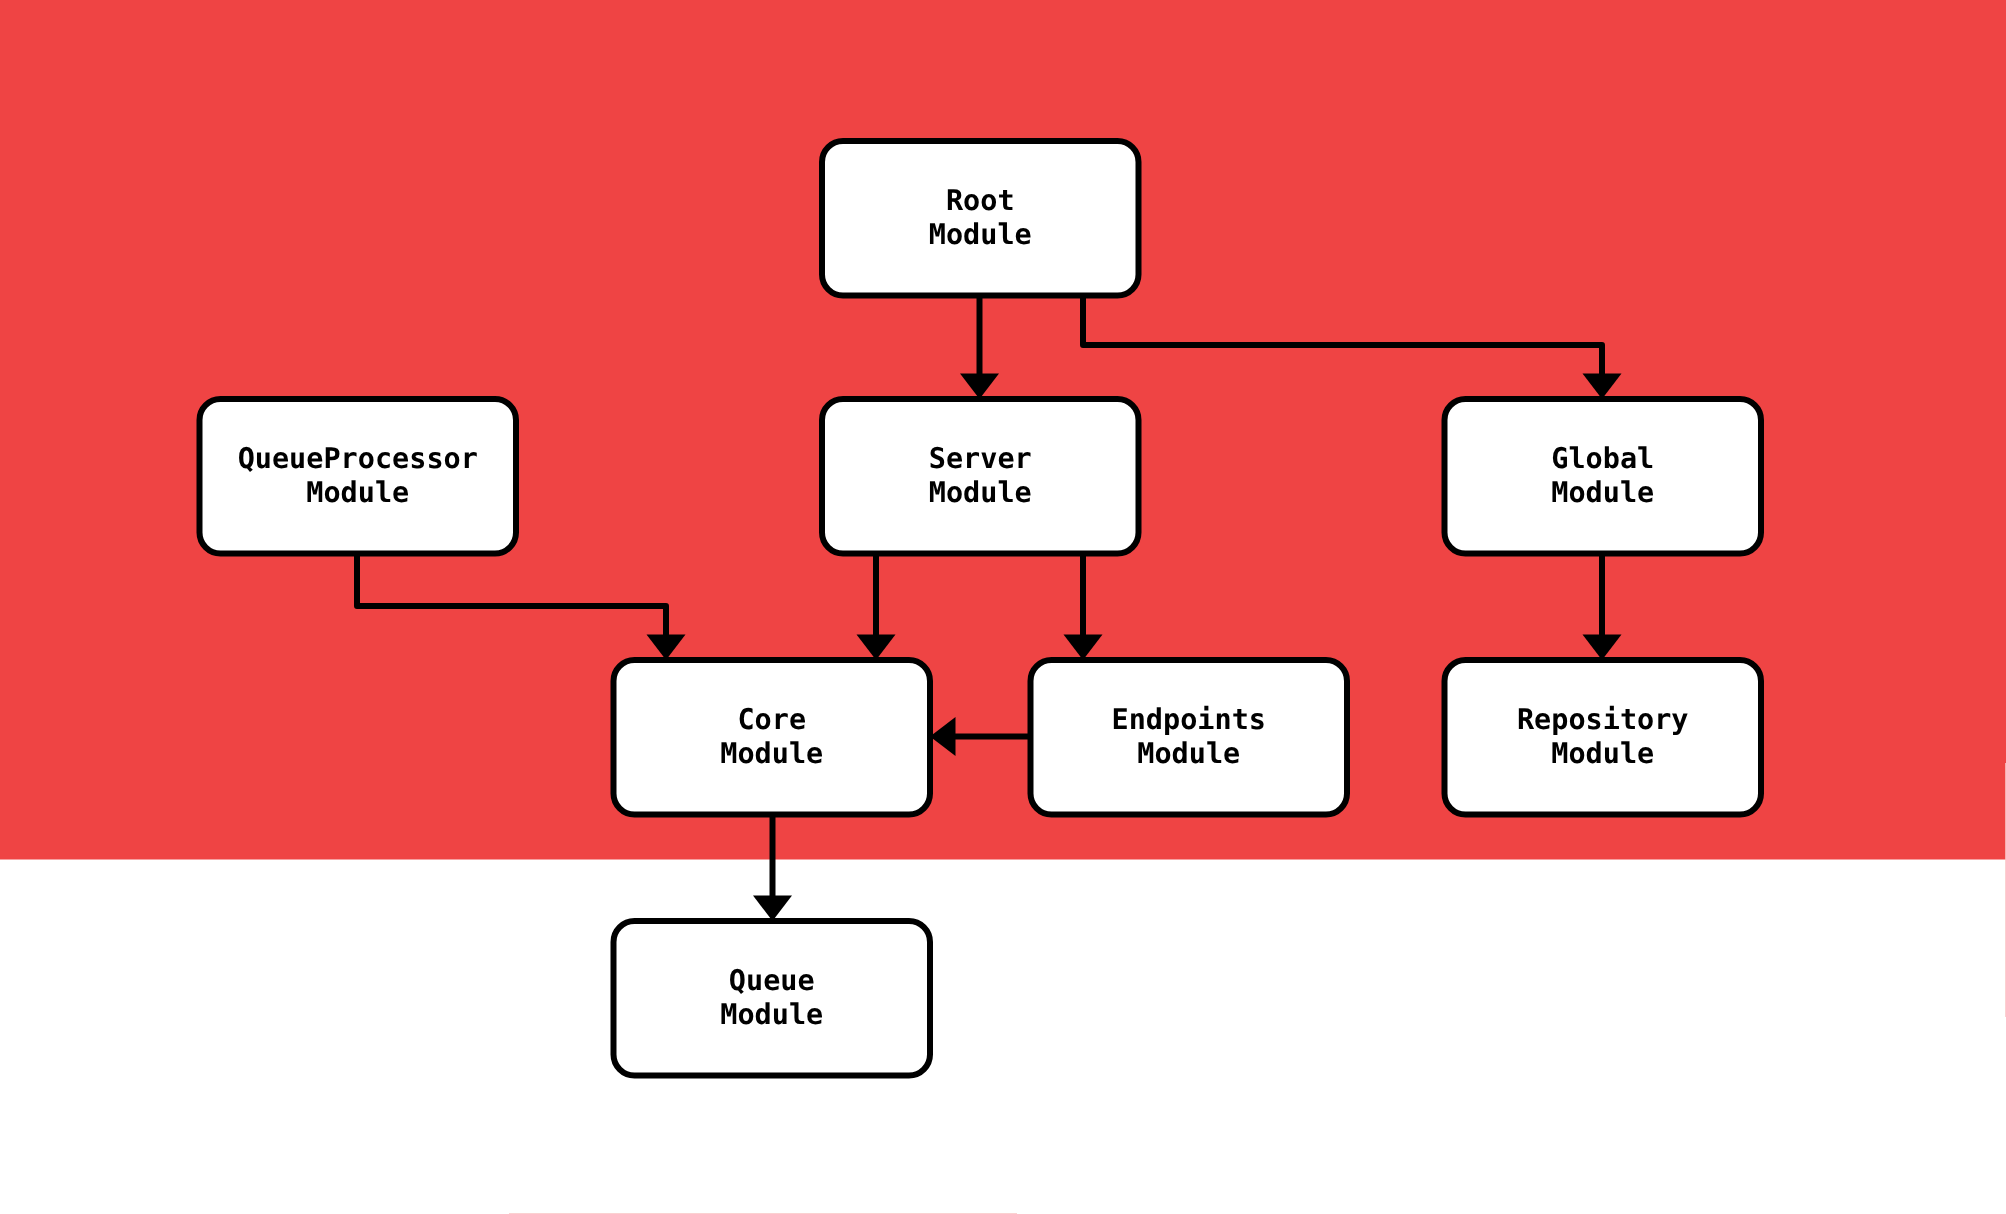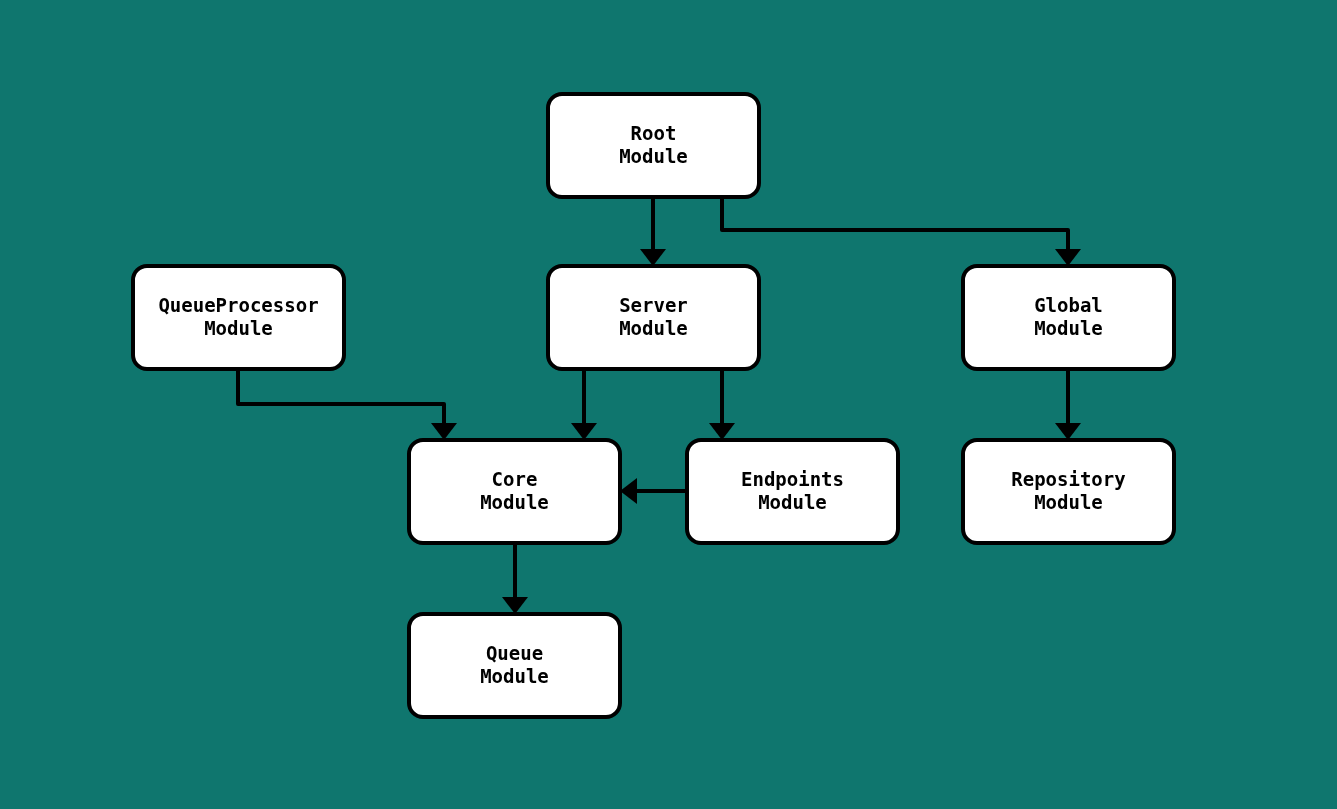--- a/index.html
+++ b/index.html
@@ -9,22 +9,22 @@
   }
   body {
     width: 1337px;
     height: 809px;
     font-family: "DejaVu Sans Mono", "Liberation Mono", monospace;
     overflow: hidden;
   }
   #diagram-canvas {
     position: relative;
     width: 1337px;
-    height: 809px;
-    background: #0f766e;
+    height: 573px;
+    background: #ef4444;
   }
   svg.diagram-svg {
     position: absolute;
     top: 0;
     left: 0;
     width: 1337px;
     height: 809px;
     display: block;
   }
   .node-box {

